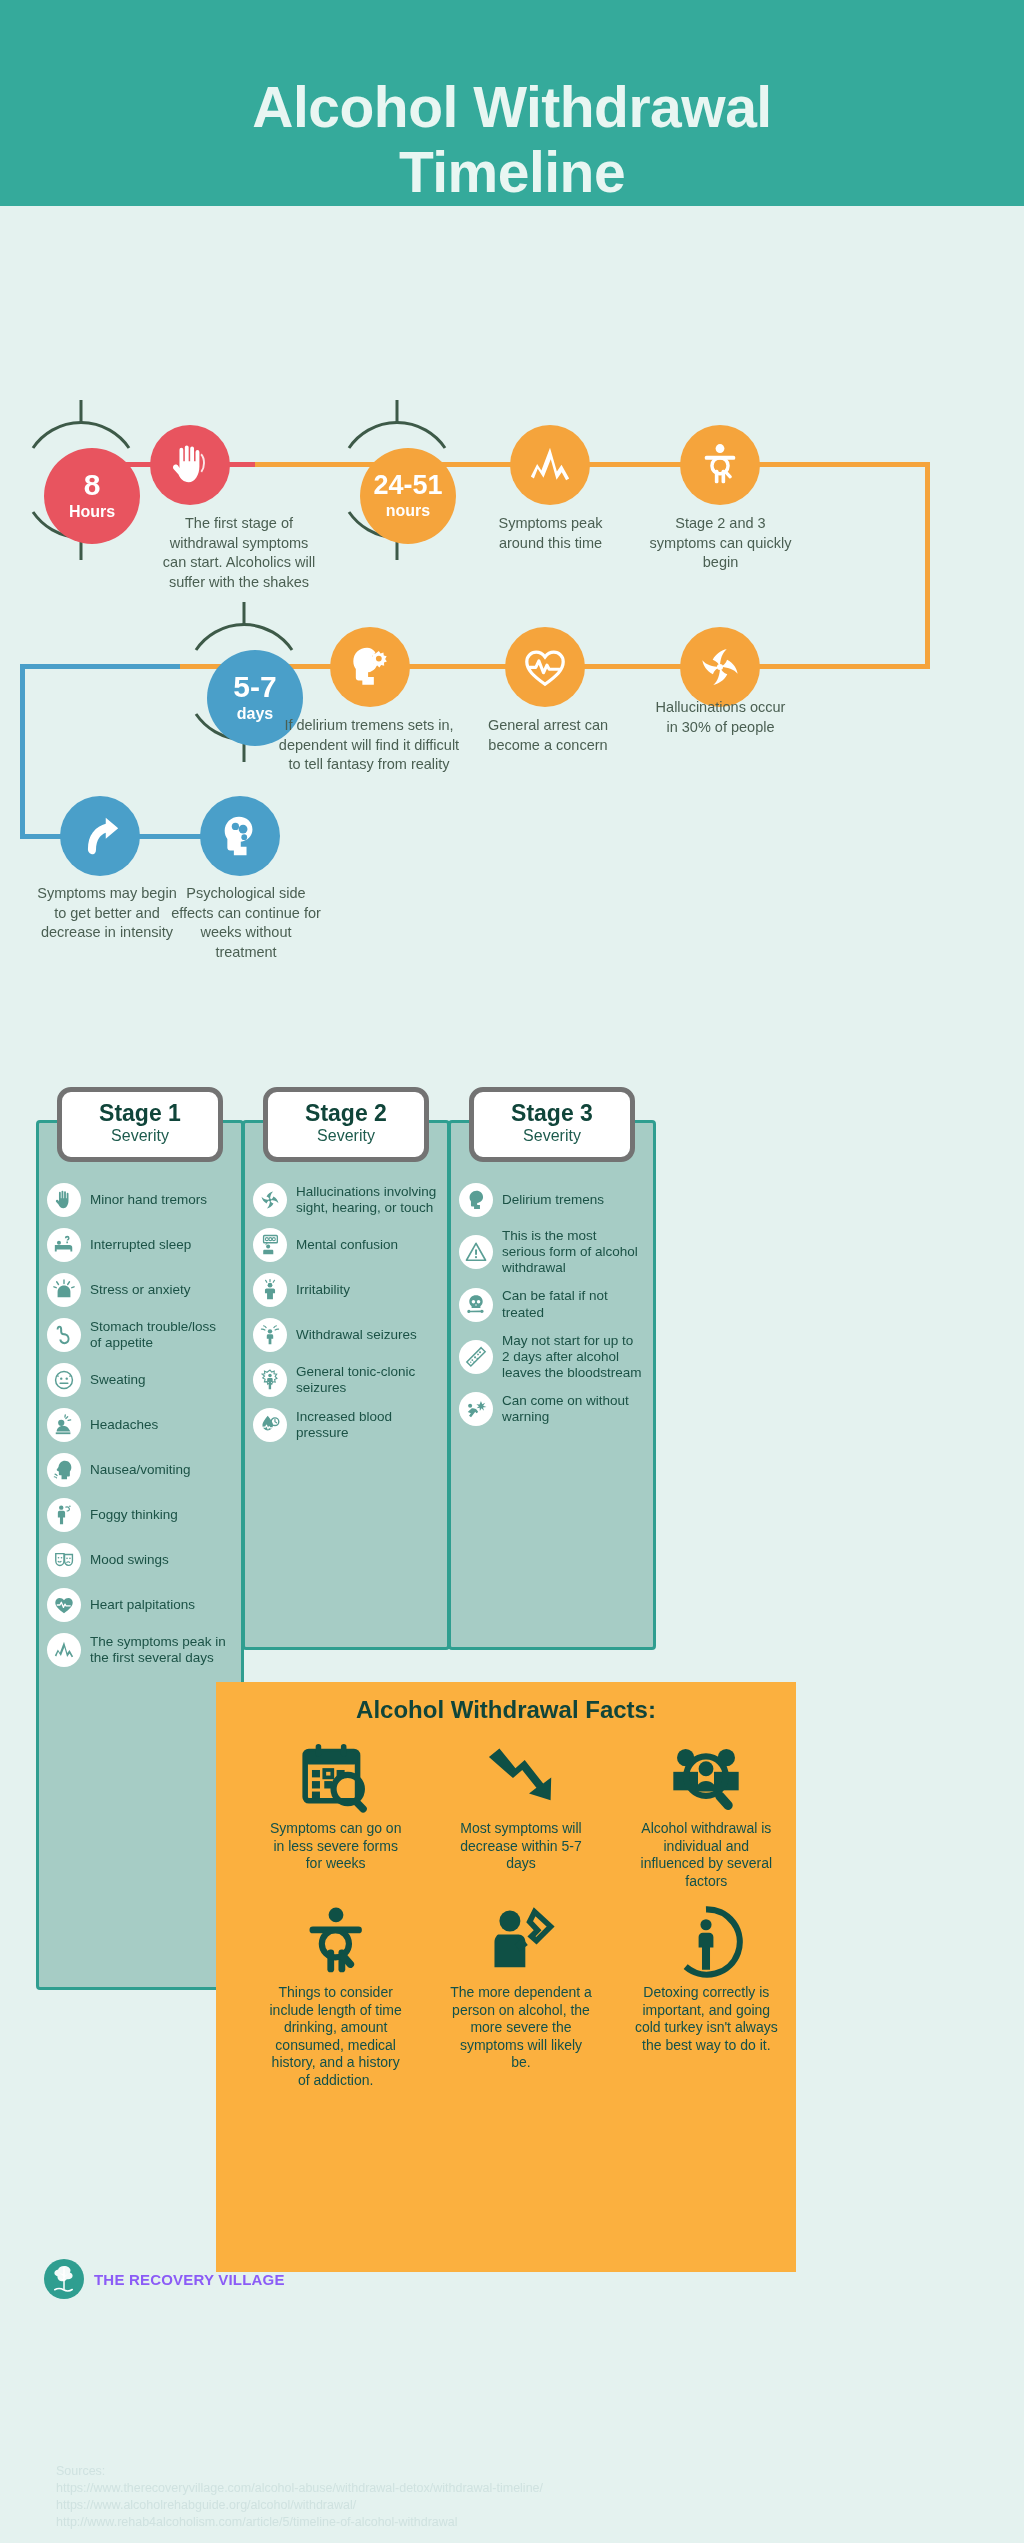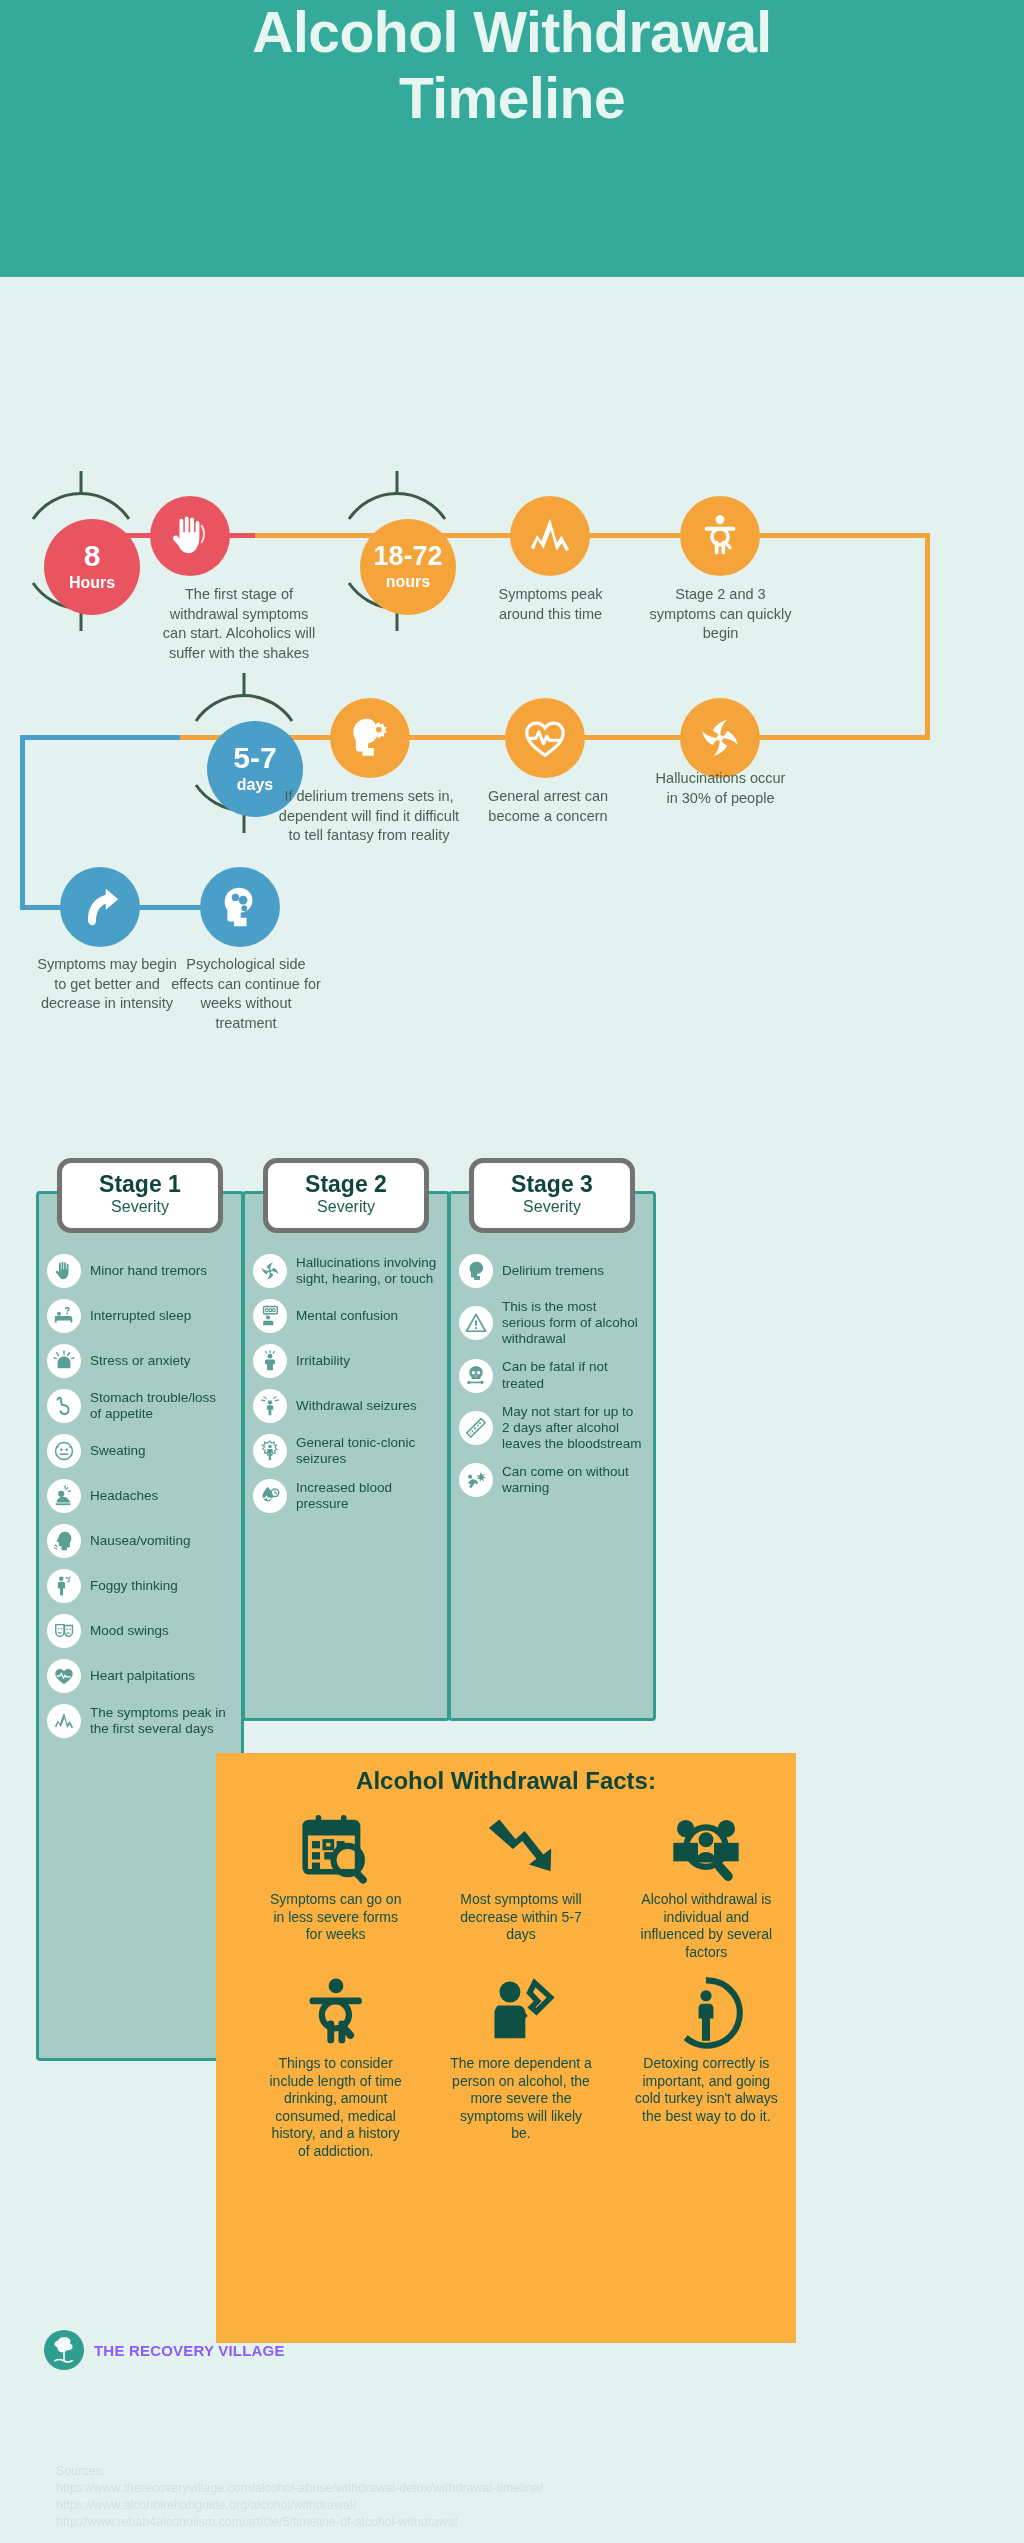--- a/index.html
+++ b/index.html
@@ -5,23 +5,23 @@
   * { box-sizing: border-box; margin: 0; padding: 0; }
   html, body {
     width: 1024px;
     background: #e4f2ef;
     font-family: "Liberation Sans", sans-serif;
   }
   body { width: 1024px; height: 2543px; position: relative; overflow: hidden; }
 
   
   .header {
-    height: 277px;
+    height: 206px;
     background: #35aa9b;
-    display: flex; align-items: flex-start; justify-content: center;
+    display: flex; align-items: flex-end; justify-content: center;
     text-align: center;
   }
   .header h1 {
     color: #e8f6f2;
     font-size: 57px;
     line-height: 1.15;
     font-weight: bold;
     letter-spacing: -0.5px;
   }
 
@@ -187,21 +187,21 @@
   <div class="node" style="left:338px; top:210px;">
     <div class="ring">
       <svg width="140" height="160" viewBox="0 0 140 160">
         <path d="M22,48 A58,58 0 0 1 118,48" fill="none" stroke="#3d5a48" stroke-width="3"></path>
         <path d="M22,112 A58,58 0 0 0 118,112" fill="none" stroke="#3d5a48" stroke-width="3"></path>
         <line x1="70" y1="0" x2="70" y2="22" stroke="#3d5a48" stroke-width="3"></line>
         <line x1="70" y1="138" x2="70" y2="160" stroke="#3d5a48" stroke-width="3"></line>
       </svg>
     </div>
     <div class="circle orange badge-big" style="margin:32px 0 0 22px;">
-      <div class="num small">18-72</div>
+      <div class="num small">24-51</div>
       <div class="unit">nours</div>
     </div>
   </div>
 
   <div class="node" style="left:510px; top:219px;">
     <div class="circle orange icon-circle">
       <svg viewBox="0 0 24 24">
           <path d="M2 18l3.3-6.5 2.2 3.4L12 3l3.6 12.4 2.4-3.5L22 19l-1.6.9-2.3-4.1-2.7 3.9L12.4 9l-3.8 9.6-3-4.6L3.6 19z"></path>
         </svg>
     </div>

